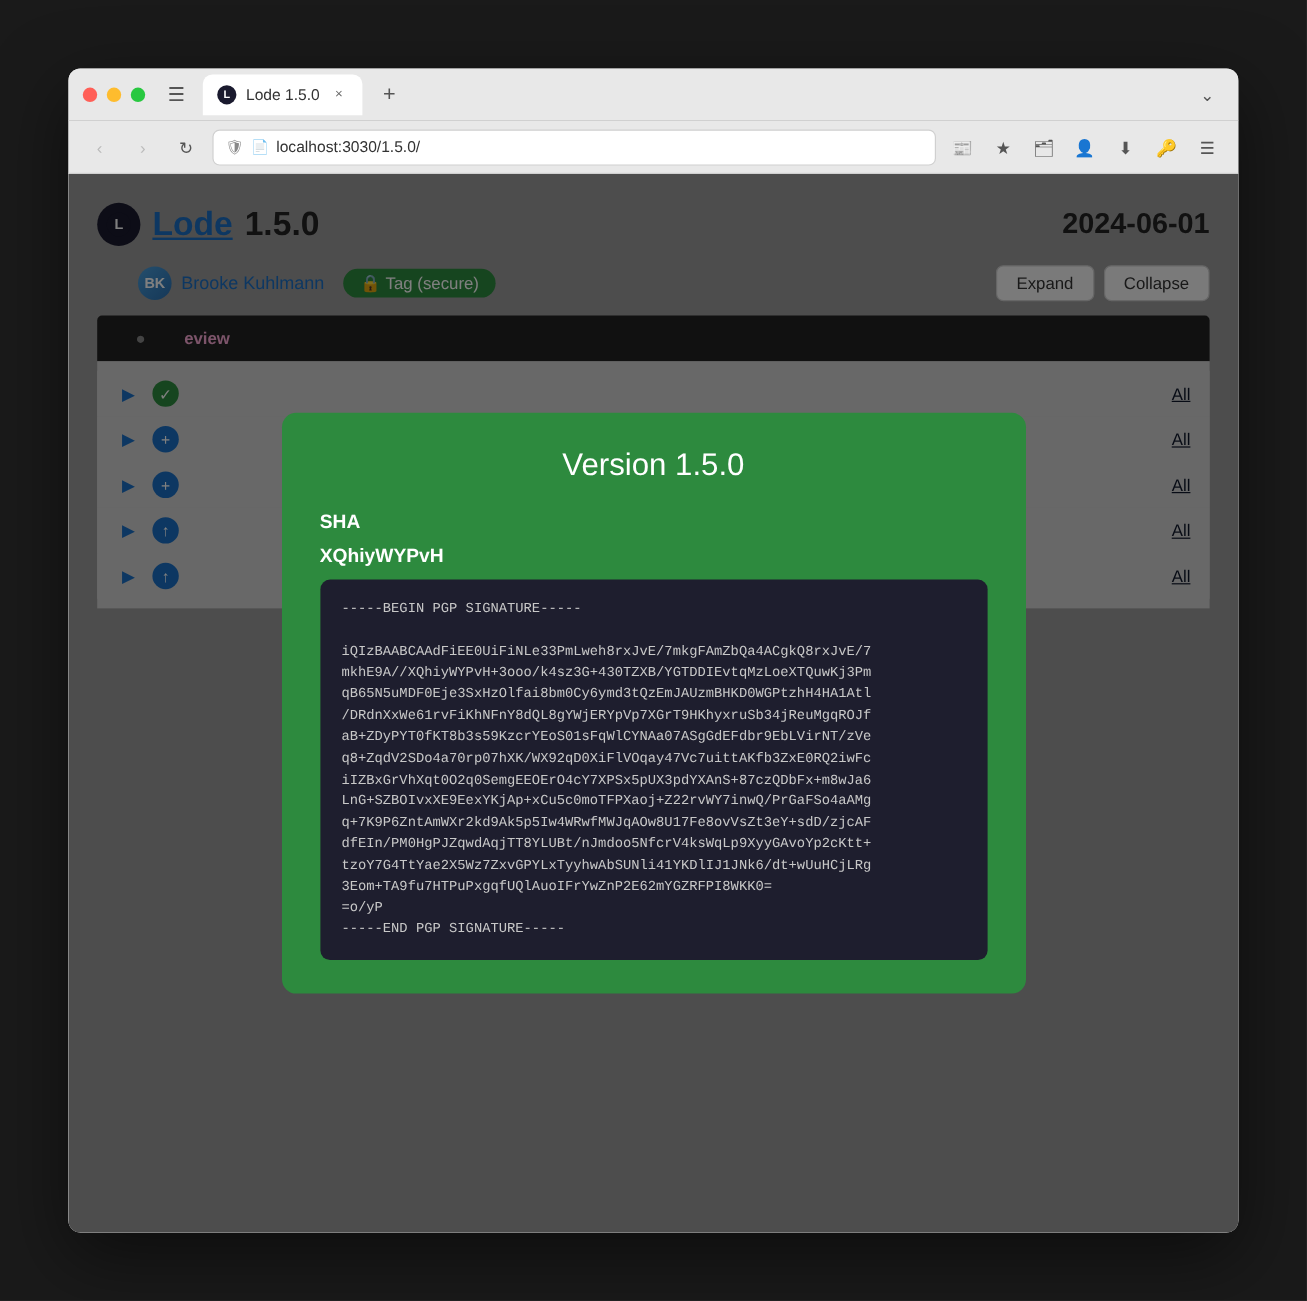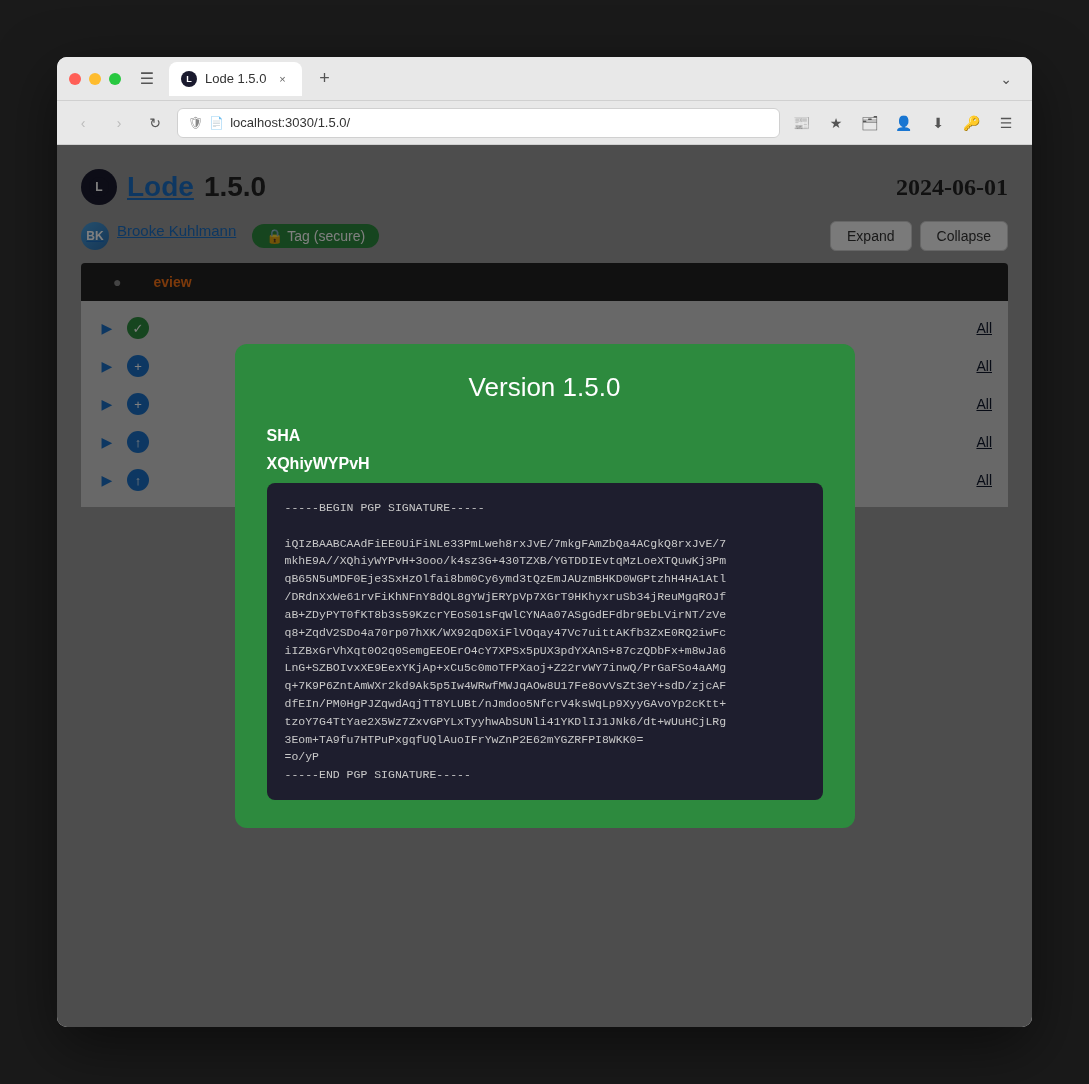--- a/index.html
+++ b/index.html
@@ -196,36 +196,36 @@
     }
     .app-version {
       font-size: 28px;
       font-weight: 700;
       color: #222;
     }
     .app-date {
       font-size: 24px;
       font-weight: 700;
       color: #222;
-      font-family: Liberation Serif, serif;
     }
     
     .subtitle-bar {
       display: flex;
       align-items: center;
       gap: 16px;
       margin-bottom: 12px;
     }
     .author-link {
       display: flex;
+      align-items: center;
       gap: 8px;
       color: #1a6fc4;
-      text-decoration: underline;
       cursor: pointer;
       font-size: 15px;
+      margin-left: 34px;
     }
     .author-avatar {
       width: 28px;
       height: 28px;
       border-radius: 50%;
       background: linear-gradient(135deg, #4a9eda, #2a6fb0);
       display: flex;
       align-items: center;
       justify-content: center;
       color: white;
@@ -262,21 +262,21 @@
       height: 38px;
       gap: 0;
       margin-bottom: 0;
     }
     .nav-tab {
       color: #aaa;
       padding: 8px 16px;
       cursor: pointer;
       font-size: 14px;
     }
-    .nav-tab.active { color: #f97316; font-weight: 600; }
+    .nav-tab.active { color: #f9a8d4; font-weight: 600; }
     
     .list-area {
       background: #d0d0d0;
       padding: 8px 0;
     }
     .list-row {
       display: flex;
       align-items: center;
       padding: 8px 16px;
       gap: 10px;

